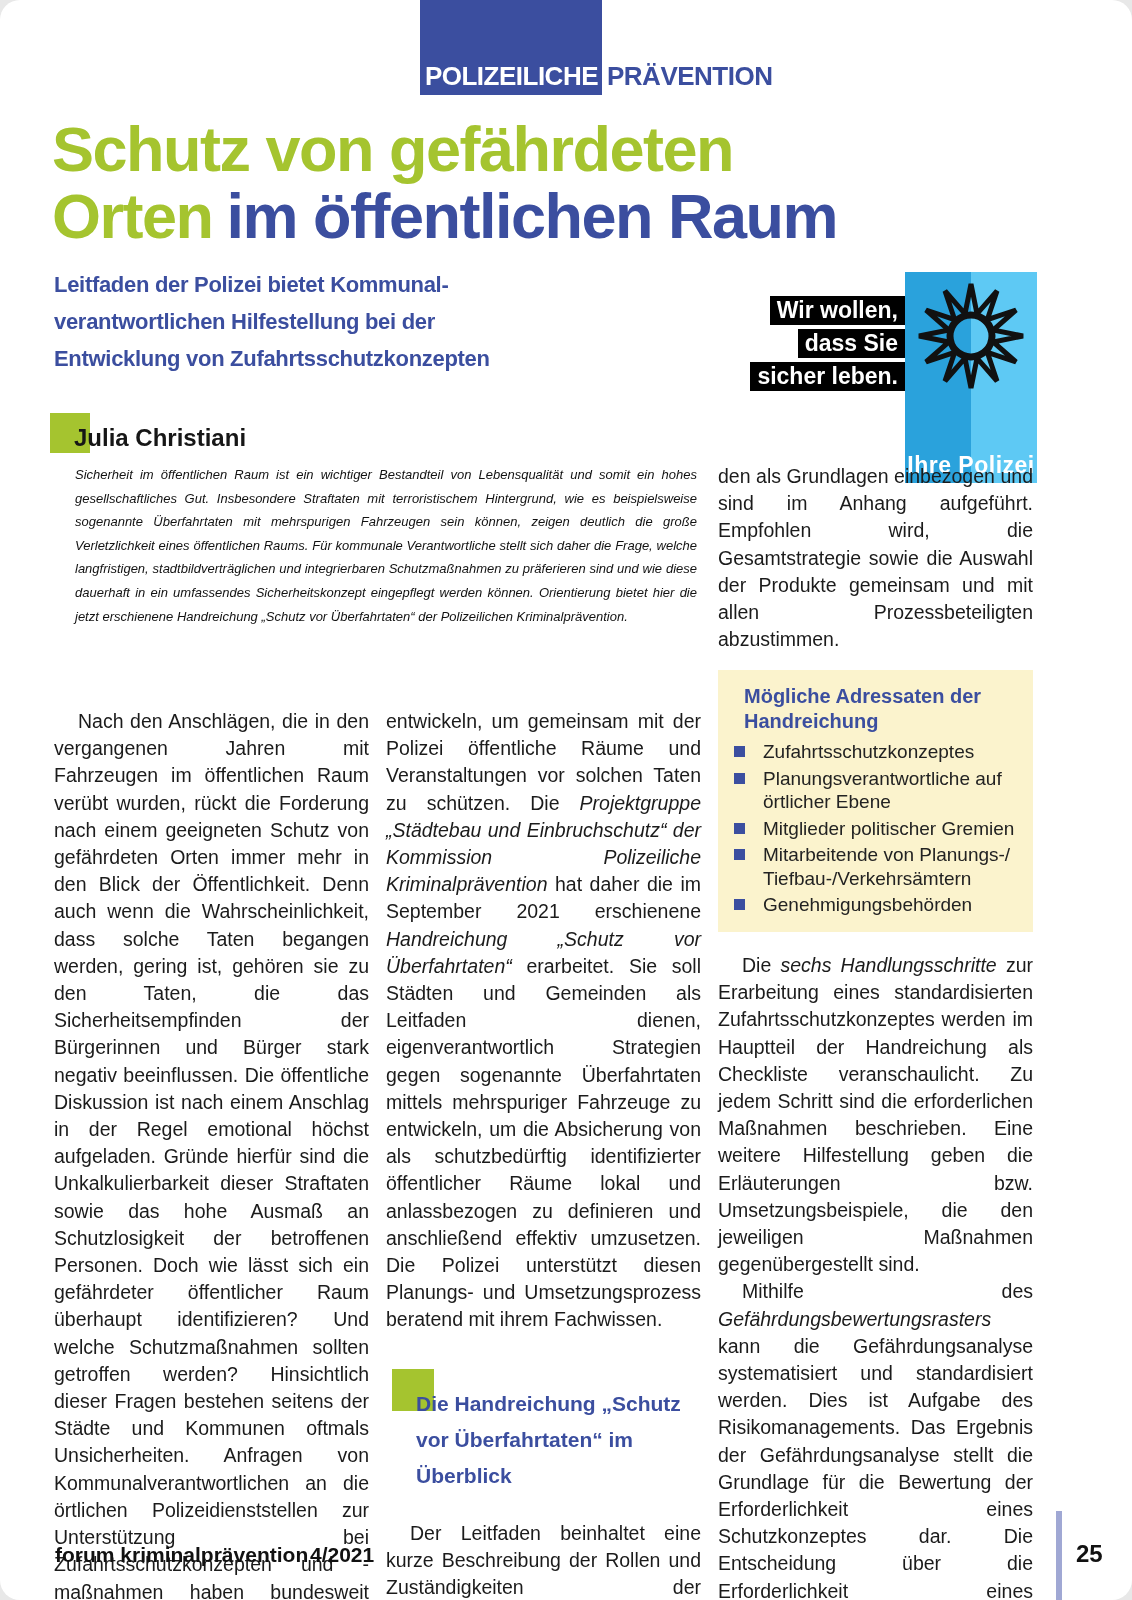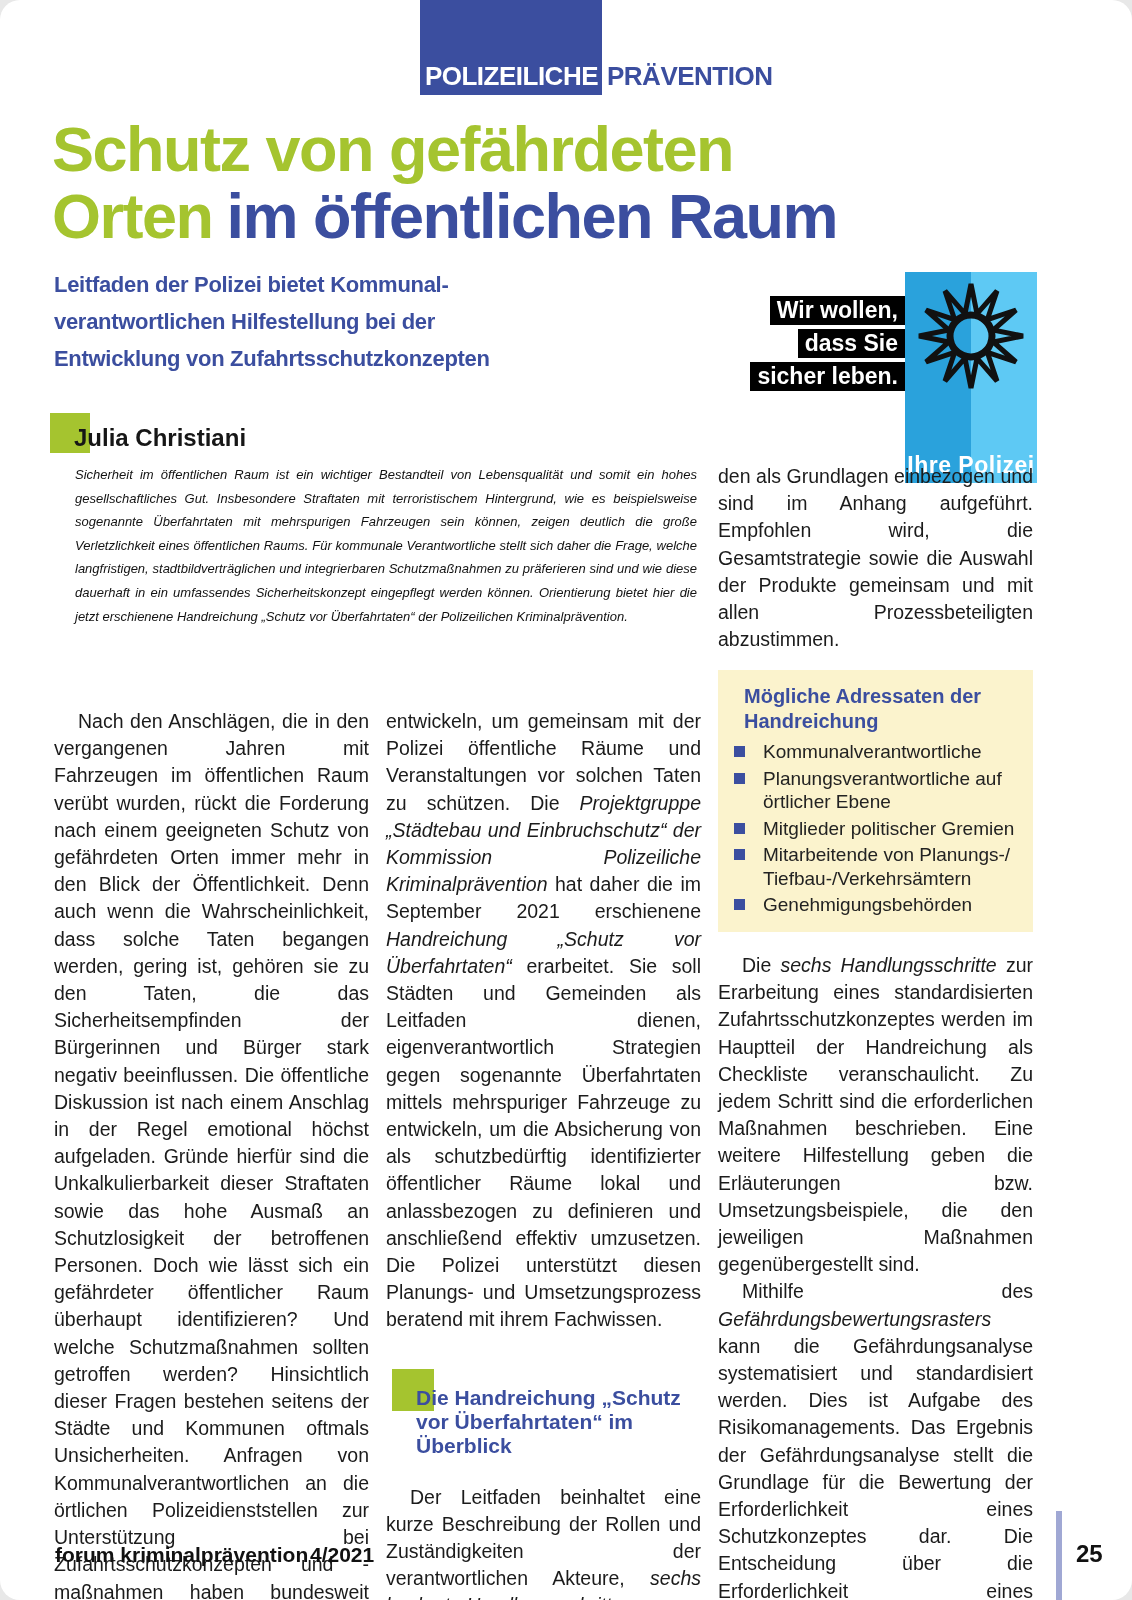--- a/index.html
+++ b/index.html
@@ -41,21 +41,21 @@
   .intro{position:absolute;left:75px;top:463px;width:622px;margin:0;font-style:italic;font-size:13px;line-height:23.6px;text-align:justify;color:#121212;hyphens:auto;-webkit-hyphens:auto;}
   
   .col{position:absolute;width:315px;font-size:19.5px;line-height:27.2px;text-align:justify;color:var(--body_text);hyphens:auto;-webkit-hyphens:auto;}
   .col-1{left:54px;top:708px;}
   .col-2{left:386px;top:708px;}
   .col-3{left:718px;top:463px;}
   .col p{margin:0;}
   .col p.indent{text-indent:24px;}
   .col em{font-style:italic;}
   
-  .sec-h{position:relative;margin:52px 0 26px;padding-left:30px;font-size:21px;line-height:24px;font-weight:bold;color:var(--blue);text-align:left;}
+  .sec-h{position:relative;margin:52px 0 26px;padding-left:30px;font-size:21px;line-height:36px;font-weight:bold;color:var(--blue);text-align:left;}
   .sec-h .green-marker{position:absolute;left:6px;top:-17px;width:42px;height:42px;background:var(--green);z-index:0;}
   .sec-h .h-text{position:relative;z-index:1;}
   
   .info-box{background:var(--box_bg);padding:14px 14px 12px;margin:17px 0 20px;text-align:left;}
   .info-box h3{margin:0 12px 6px;font-size:20px;line-height:25px;font-weight:bold;color:var(--blue);}
   .info-box ul{list-style:none;margin:0;padding:0;}
   .info-box li{position:relative;padding-left:31px;font-size:19px;line-height:23.5px;margin-bottom:3px;color:#222;}
   .info-box .bullet{position:absolute;left:2px;top:6px;width:11px;height:11px;background:var(--blue);}
   
   .footer-journal{position:absolute;left:55px;top:1543px;font-size:21px;font-weight:bold;color:#111;}
@@ -116,21 +116,21 @@
     </h3>
     <p class="indent"><span>Der Leitfaden beinhaltet eine kurze Beschreibung der Rollen und Zuständigkeiten der verantwortlichen Akteure, </span><em>sechs konkrete Handlungsschritte</em></p>
   </div>
 
   <div class="col col-3">
     <p>den als Grundlagen einbezogen und sind im Anhang aufgeführt. Empfohlen wird, die Gesamtstrategie sowie die Auswahl der Produkte gemeinsam und mit allen Prozessbeteiligten abzustimmen.</p>
 
     <div class="info-box">
       <h3>Mögliche Adressaten der Handreichung</h3>
       <ul>
-        <li><span class="bullet"></span><span>Kommunalverantwortliche</span></li>
+        <li><span class="bullet"></span><span>Zufahrtsschutzkonzeptes</span></li>
         <li><span class="bullet"></span><span>Planungsverantwortliche auf örtlicher Ebene</span></li>
         <li><span class="bullet"></span><span>Mitglieder politischer Gremien</span></li>
         <li><span class="bullet"></span><span>Mitarbeitende von Planungs-/ Tiefbau-/Verkehrsämtern</span></li>
         <li><span class="bullet"></span><span>Genehmigungsbehörden</span></li>
       </ul>
     </div>
 
     <p class="indent"><span>Die </span><em>sechs Handlungsschritte</em><span> zur Erarbeitung eines standardisierten Zufahrtsschutzkonzeptes werden im Hauptteil der Handreichung als Checkliste veranschaulicht. Zu jedem Schritt sind die erforderlichen Maßnahmen beschrieben. Eine weitere Hilfestellung geben die Erläuterungen bzw. Umsetzungsbeispiele, die den jeweiligen Maßnahmen gegenübergestellt sind.</span></p>
     <p class="indent"><span>Mithilfe des </span><em>Gefährdungsbewertungsrasters</em><span> kann die Gefährdungsanalyse systematisiert und standardisiert werden. Dies ist Aufgabe des Risikomanagements. Das Ergebnis der Gefährdungsanalyse stellt die Grundlage für die Bewertung der Erforderlichkeit eines Schutzkonzeptes dar. Die Entscheidung über die Erforderlichkeit eines Schutzkonzeptes muss letztendlich vom kommunalen Verantwortungstragenden bzw. Veranstaltenden getroffen werden.</span></p>
 

